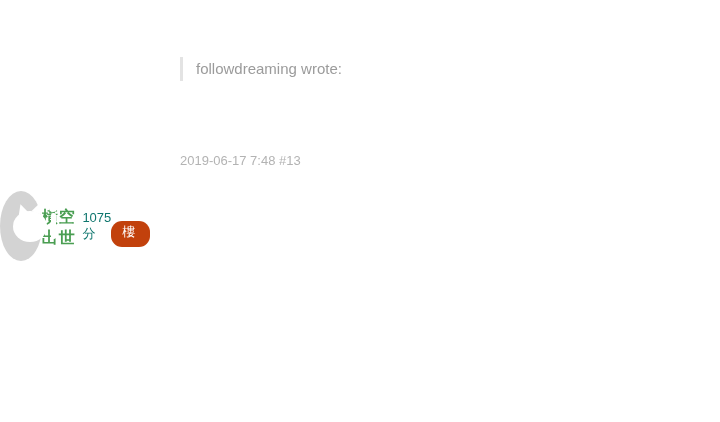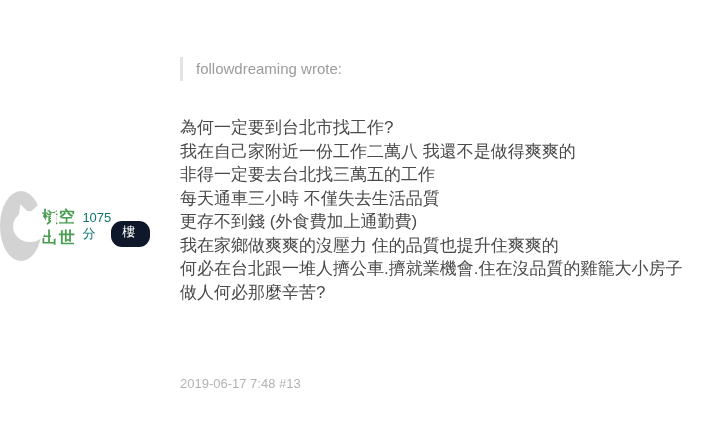--- a/index.html
+++ b/index.html
@@ -72,21 +72,21 @@
     font-size: 13px;
     color: #0f766e;
   }
   .author-badge {
     margin-top: 15px;
     display: inline-block;
     padding: 0 11px;
     height: 26px;
     line-height: 22px;
     border-radius: 11px;
-    background: #0f172a;
+    background: #c2410c;
     color: #ffffff;
     font-size: 13px;
     letter-spacing: 1px;
   }
   
   .content-col {
     flex: 1;
     padding-left: 30px;
     padding-right: 8px;
   }
@@ -126,27 +126,17 @@
     <div class="author-name">橫空出世</div>
     <div class="author-points">1075分</div>
     <div class="author-badge">樓主</div>
   </div>
 
   <div class="content-col">
     <div class="quote-block">
       <div>followdreaming wrote:</div>
     </div>
 
-    <div class="post-body">
-      <div>為何一定要到台北市找工作?</div>
-      <div>我在自己家附近一份工作二萬八 我還不是做得爽爽的</div>
-      <div>非得一定要去台北找三萬五的工作</div>
-      <div>每天通車三小時 不僅失去生活品質</div>
-      <div>更存不到錢 (外食費加上通勤費)</div>
-      <div>我在家鄉做爽爽的沒壓力 住的品質也提升住爽爽的</div>
-      <div>何必在台北跟一堆人擠公車.擠就業機會.住在沒品質的雞籠大小房子</div>
-      <div>做人何必那麼辛苦?</div>
-    </div>
 
     <div class="post-footer">2019-06-17 7:48 #13</div>
   </div>
 
 </div>
 
 </body></html>

